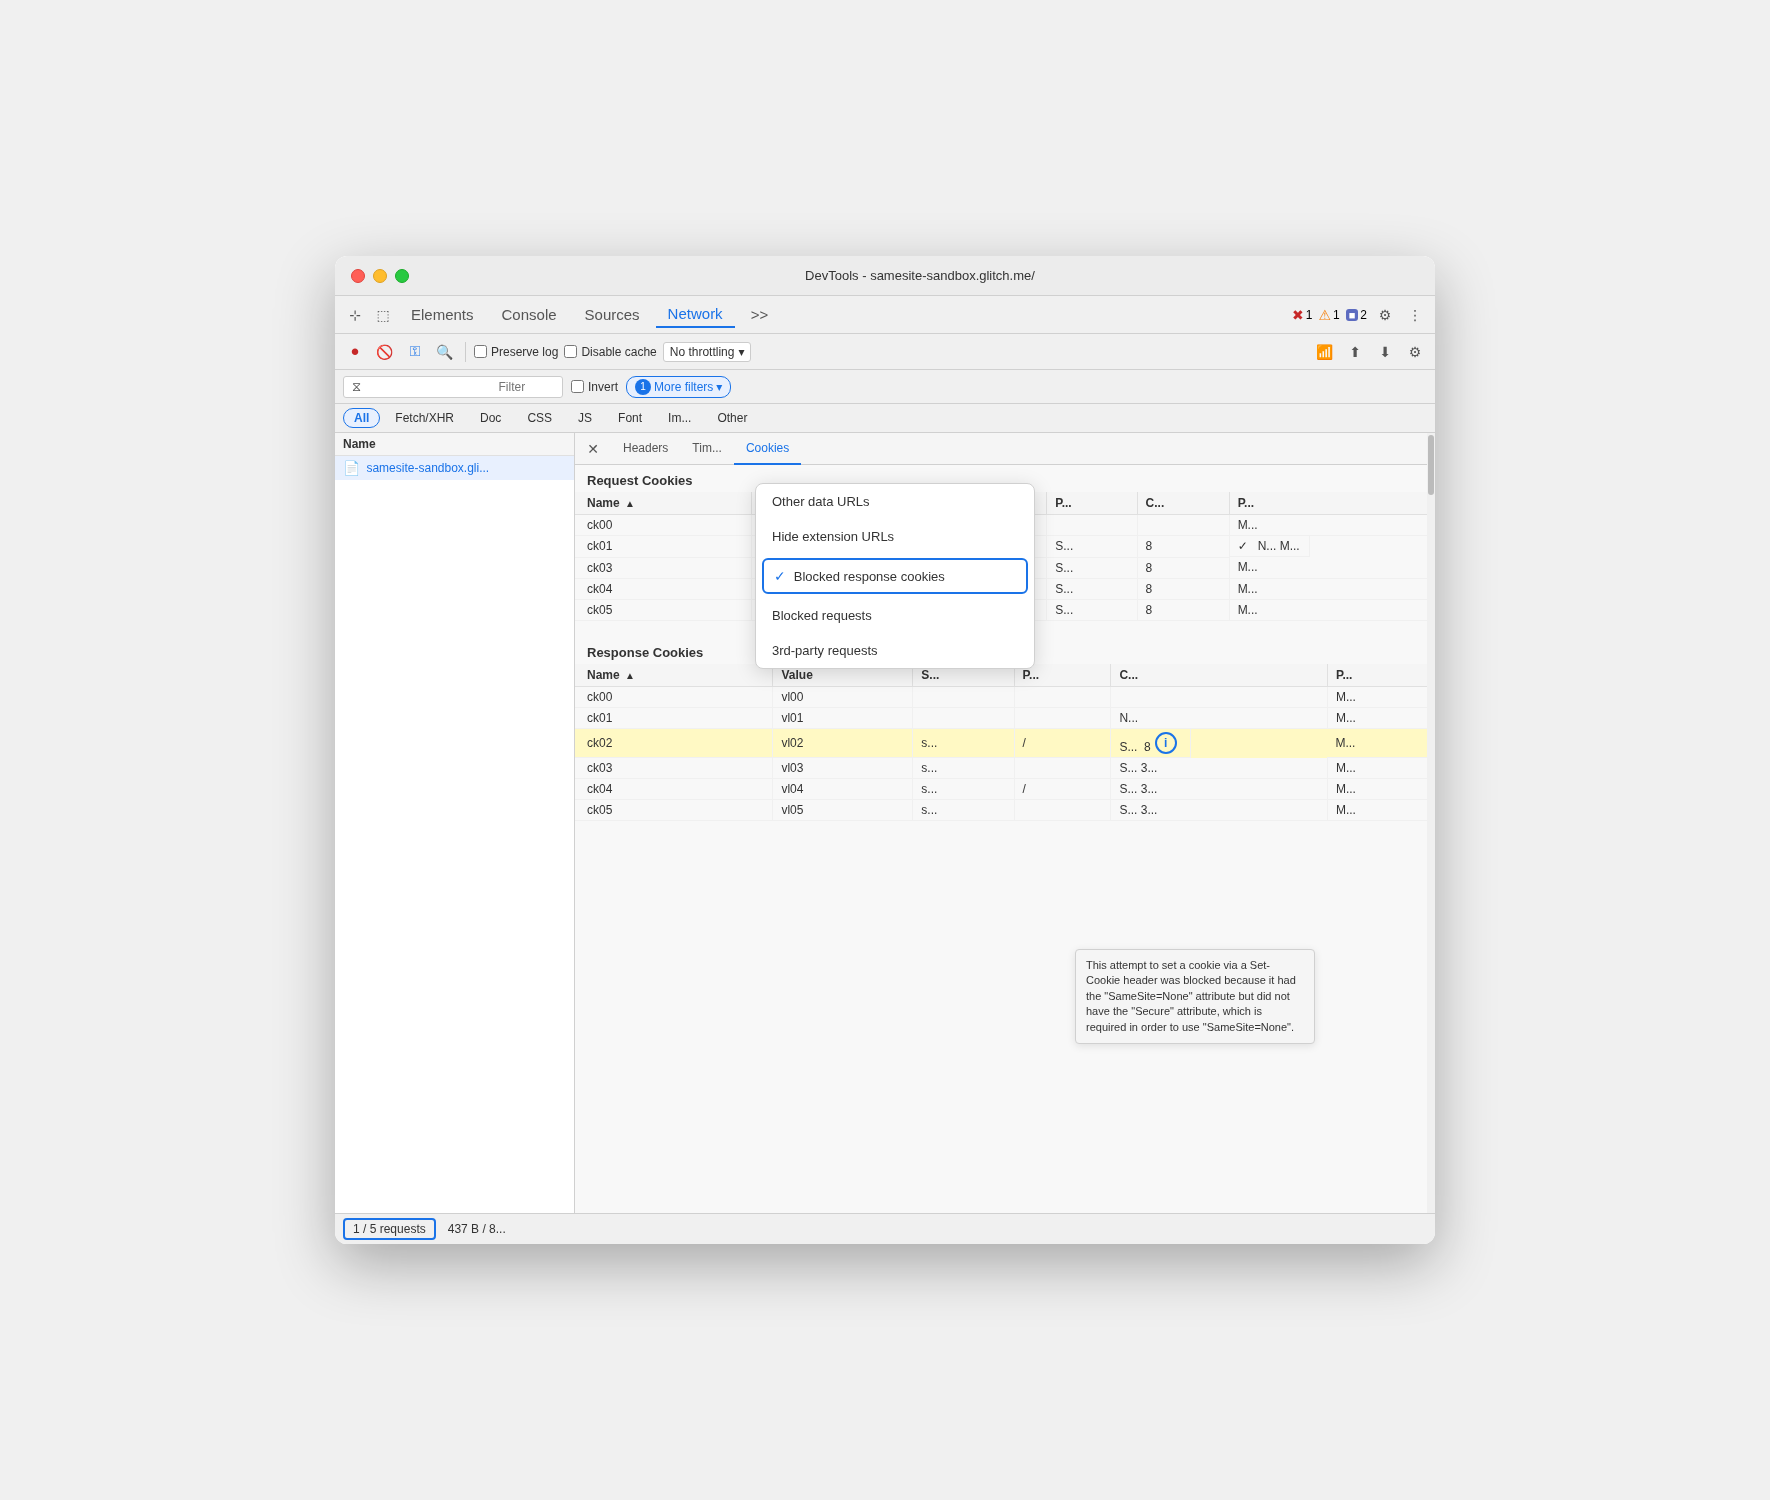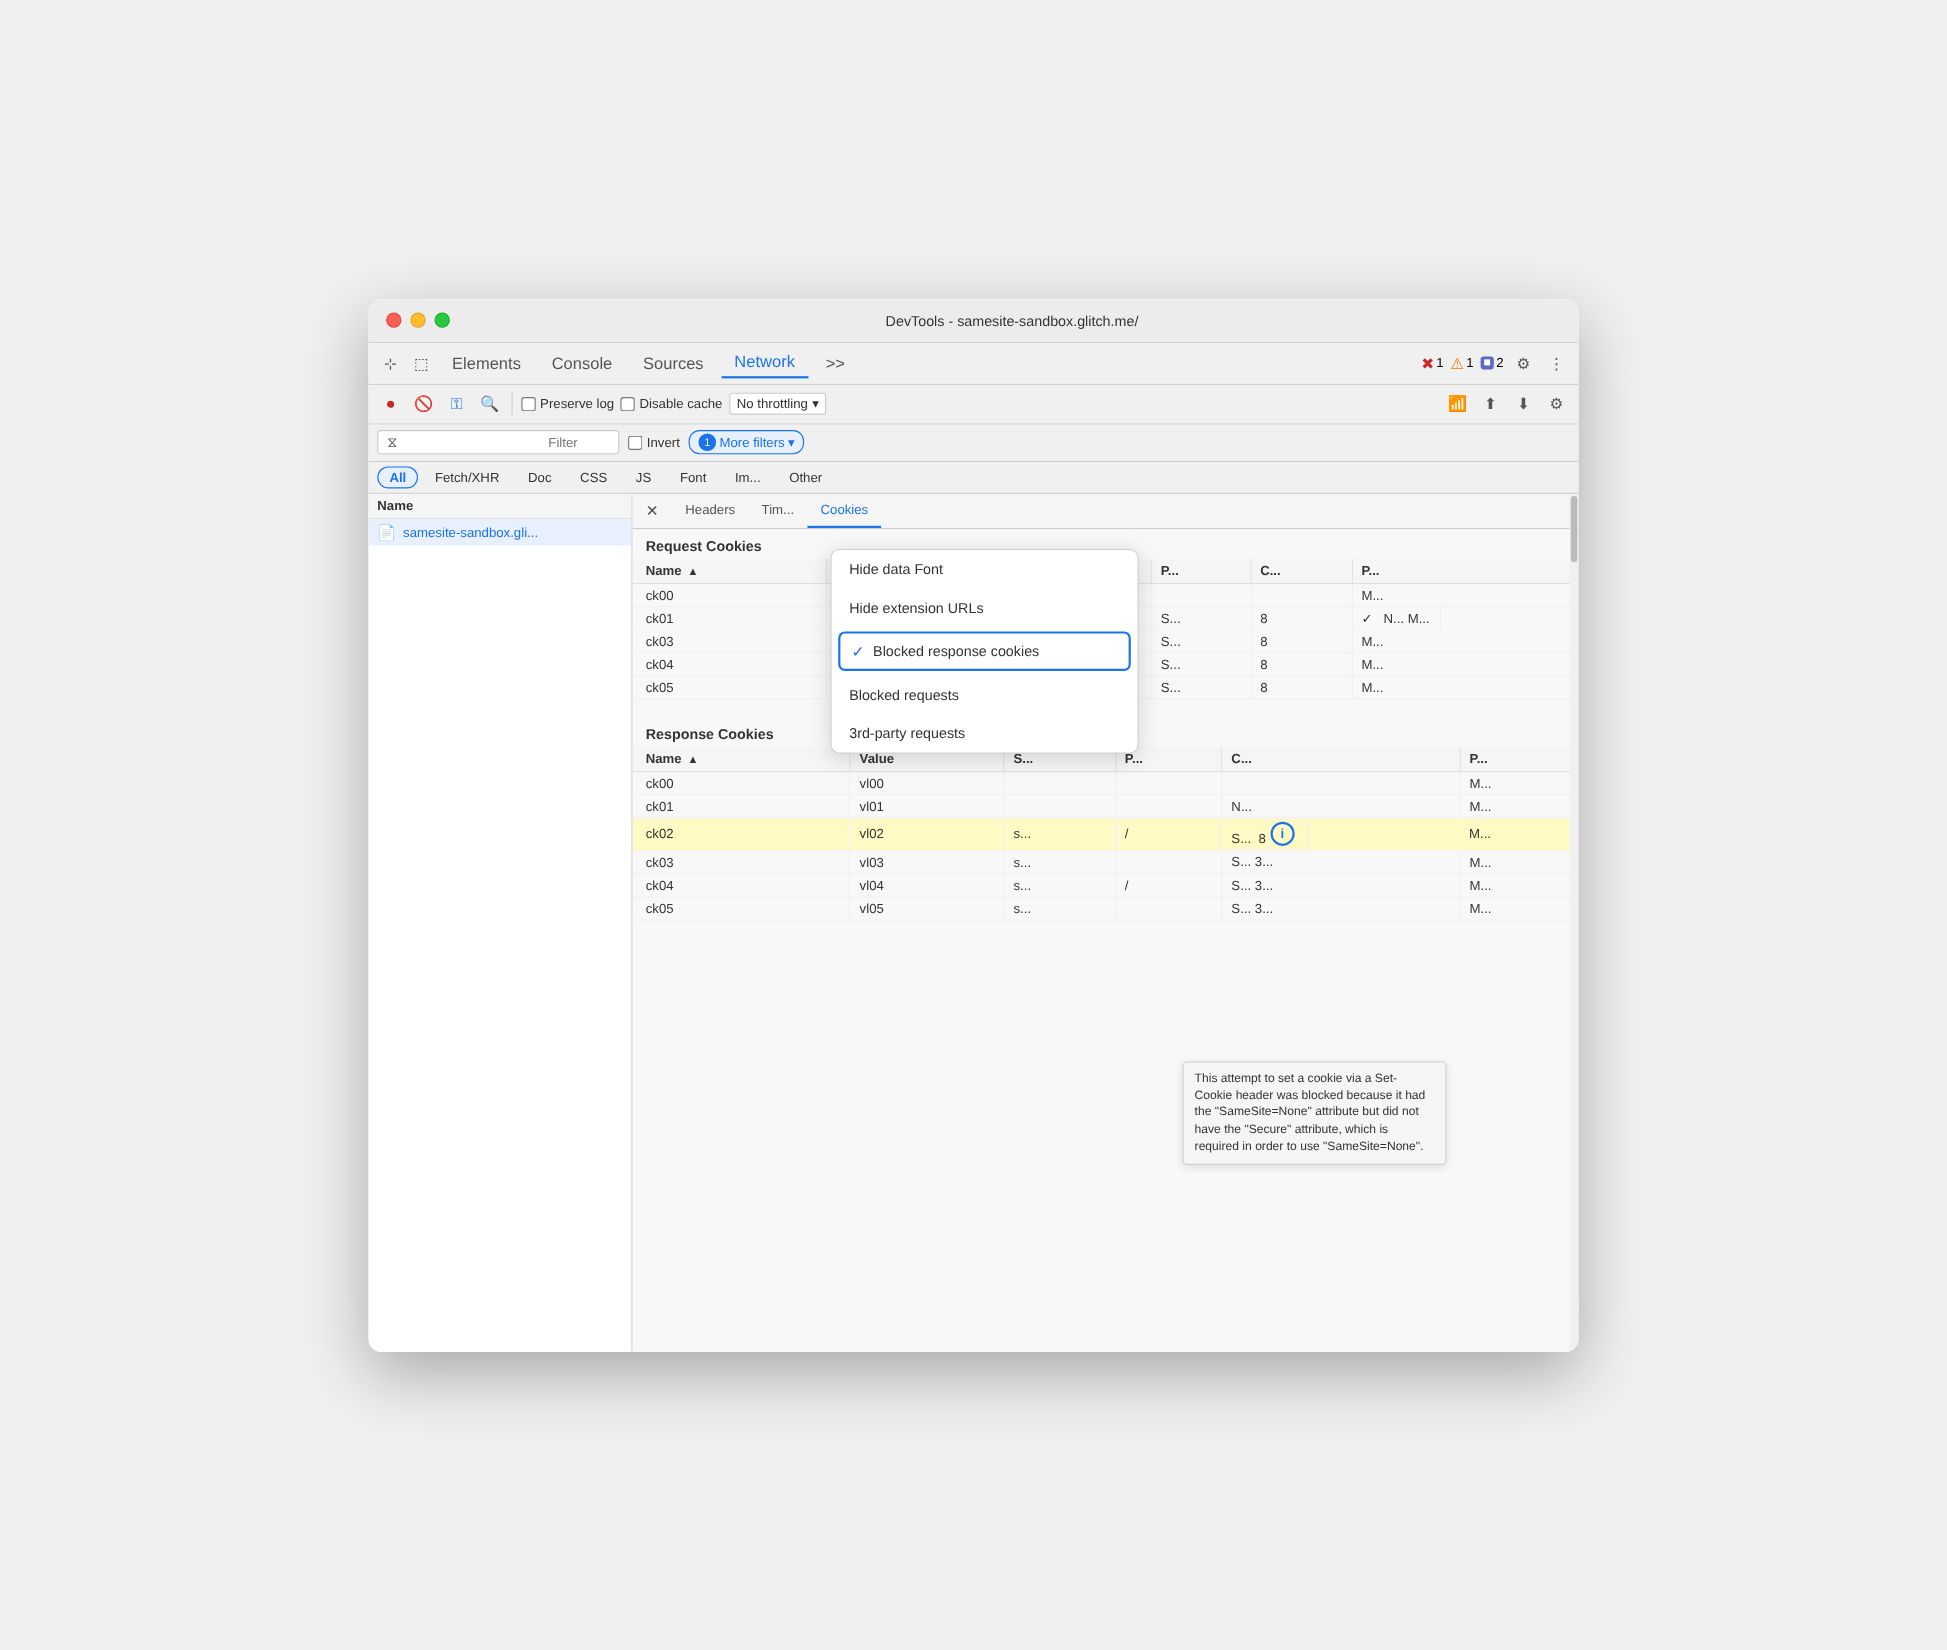--- a/index.html
+++ b/index.html
@@ -658,32 +658,36 @@
           <div class="scrollbar-thumb"></div>
         </div>
 
         <div class="tooltip-box">
           <span>This attempt to set a cookie via a Set-Cookie header was blocked because it had the "SameSite=None" attribute but did not have the "Secure" attribute, which is required in order to use "SameSite=None".</span>
         </div>
       </div>
 
       <div class="dropdown-menu">
         <div class="dropdown-item">
-          <span>Hide data Font</span>
+          <span>Other data URLs</span>
         </div>
         <div class="dropdown-item">
           <span>Hide extension URLs</span>
         </div>
         <div class="dropdown-item checked" style="border:2px solid #1a73e8;border-radius:6px;margin:4px 6px;padding:8px 10px;">
           <span class="check-mark">✓</span>
           <span>Blocked response cookies</span>
         </div>
         <div class="dropdown-item">
           <span>Blocked requests</span>
         </div>
         <div class="dropdown-item">
           <span>3rd-party requests</span>
         </div>
       </div>
     </div>
 
+    <div class="status-bar">
+      <div class="requests-badge">1 / 5 requests</div>
+      <span>437 B / 8...</span>
+    </div>
   </div>
 </div>
 
 </body></html>

